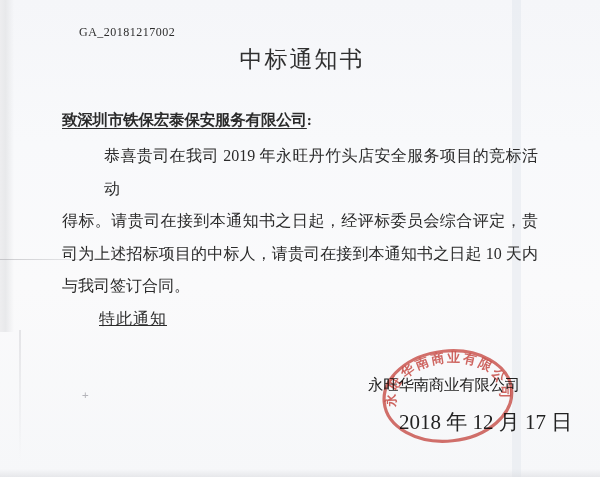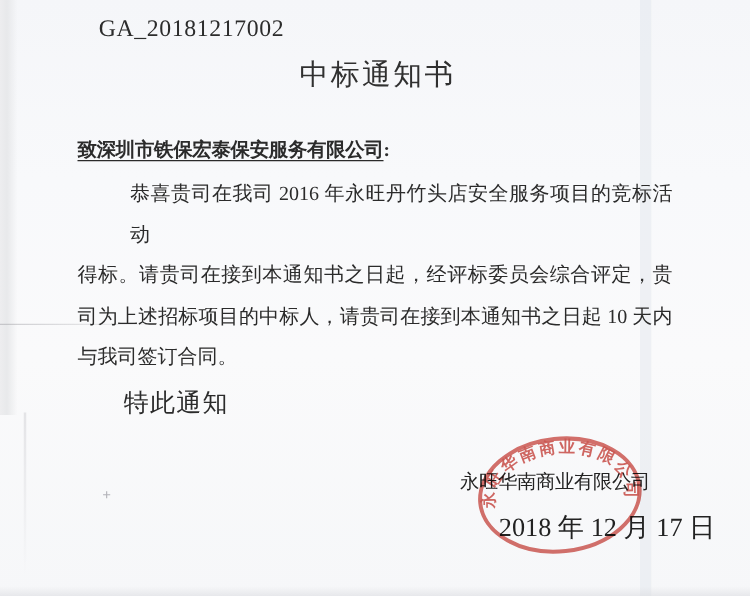--- a/index.html
+++ b/index.html
@@ -34,22 +34,22 @@
   .bottom-smudge{
     position:absolute;left:0;bottom:0;width:600px;height:8px;
     background:linear-gradient(0deg,rgba(220,221,225,.6),rgba(220,221,225,0));
   }
   .plus-mark{
     position:absolute;left:82px;top:389px;
     font-size:11px;color:#b4b4ba;font-family:"DejaVu Sans Mono",monospace;
   }
   
   .ref{
-    position:absolute;left:79px;top:13px;
-    font-size:19px;letter-spacing:.5px;color:#2c2c2c;
+    position:absolute;left:79px;top:25px;
+    font-size:12px;letter-spacing:.5px;color:#2c2c2c;
   }
   .title{
     position:absolute;left:0;top:44px;width:604px;
     text-align:center;font-size:23px;letter-spacing:2px;color:#303030;
   }
   .addressee{
     position:absolute;left:62px;top:110px;
     font-size:15.5px;font-weight:bold;color:#2b2b2b;letter-spacing:-0.2px;
   }
   .addressee .uline{text-decoration:underline;text-underline-offset:3px;text-align:center;}
@@ -58,21 +58,21 @@
     font-size:16px;color:#2b2b2b;
   }
   .body-line{
     line-height:32.5px;
     text-align:justify;text-align-last:justify;
   }
   .body-line.first{padding-left:42px;}
   .body-line.last{text-align-last:left;}
   .closing{
     position:absolute;left:99px;top:309px;
-    font-size:20px;color:#2b2b2b;letter-spacing:1px;
+    font-size:16px;color:#2b2b2b;letter-spacing:1px;text-decoration:underline;
   }
   .sig-company{
     position:absolute;left:368px;top:375px;
     font-size:15.5px;color:#222;letter-spacing:-0.3px;
   }
   .sig-date{
     position:absolute;left:399px;top:408px;
     font-size:21px;color:#222;
   }
   
@@ -94,21 +94,21 @@
   <div class="bottom-smudge"></div>
   <div class="plus-mark">+</div>
 
   <div class="ref">GA_20181217002</div>
 
   <div class="title">中标通知书</div>
 
   <div class="addressee"><span class="uline">致深圳市铁保宏泰保安服务有限公司</span><span>:</span></div>
 
   <div class="body-text">
-    <div class="body-line first">恭喜贵司在我司 2016 年永旺丹竹头店安全服务项目的竞标活动</div>
+    <div class="body-line first">恭喜贵司在我司 2019 年永旺丹竹头店安全服务项目的竞标活动</div>
     <div class="body-line">得标。请贵司在接到本通知书之日起，经评标委员会综合评定，贵</div>
     <div class="body-line">司为上述招标项目的中标人，请贵司在接到本通知书之日起 10 天内</div>
     <div class="body-line last">与我司签订合同。</div>
   </div>
 
   <div class="closing">特此通知</div>
 
   <div class="sig-company">永旺华南商业有限公司</div>
   <div class="sig-date">2018 年 12 月 17 日</div>
 

